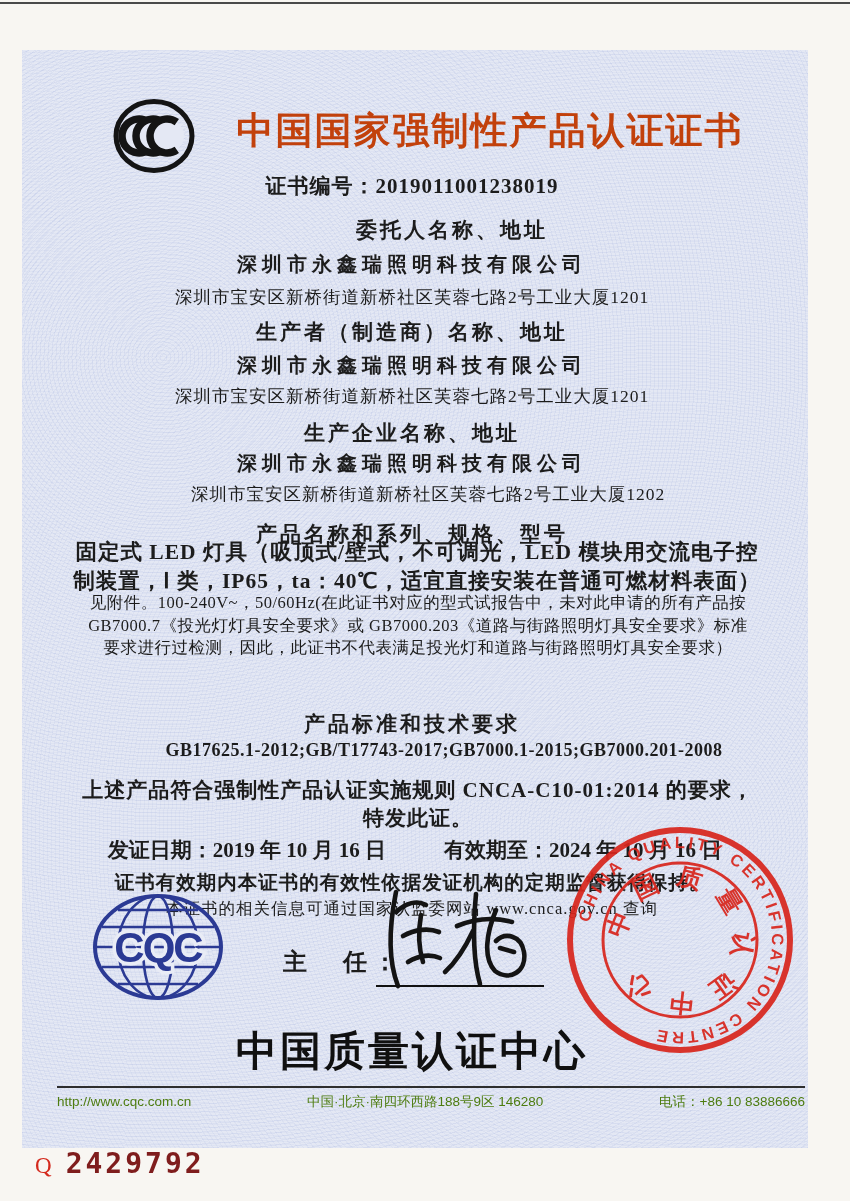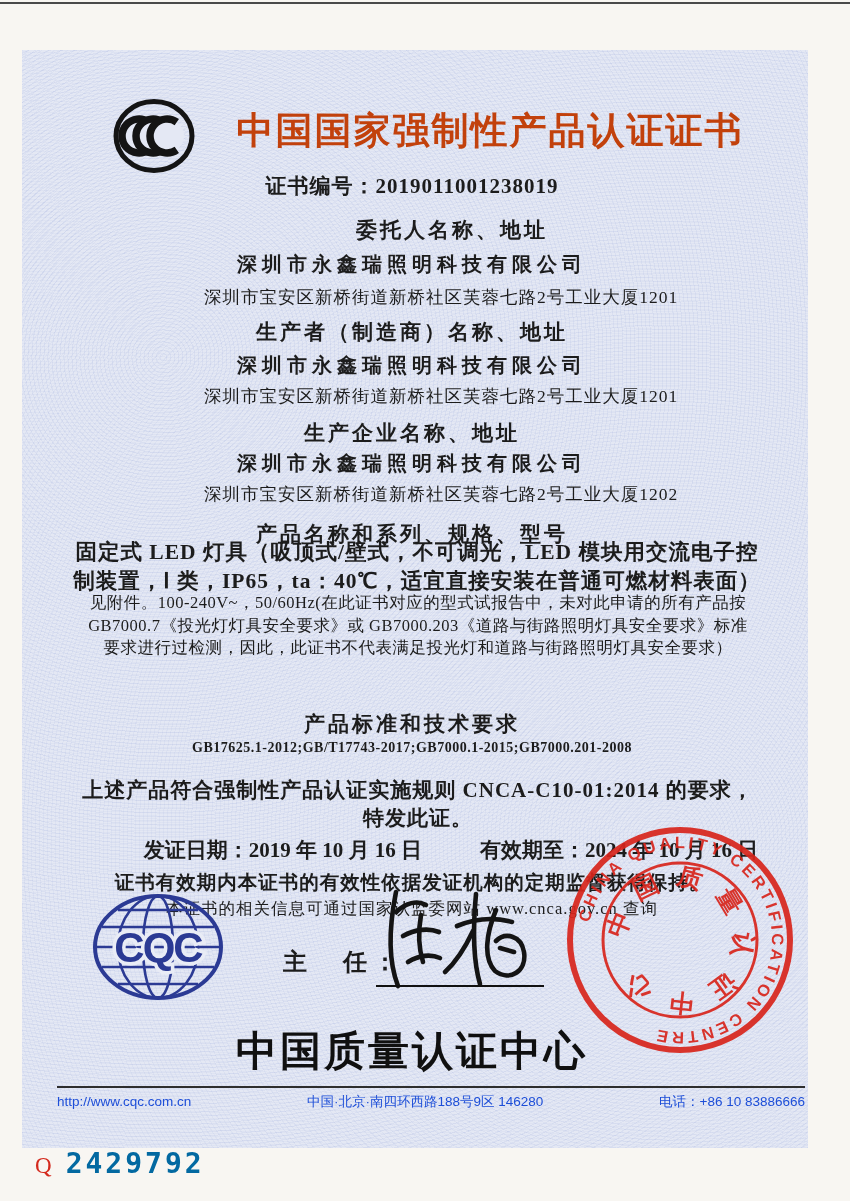--- a/index.html
+++ b/index.html
@@ -17,37 +17,37 @@
       repeating-radial-gradient(circle at 18% 28%, rgba(255,255,255,0) 0 3px, rgba(125,145,210,0.10) 3px 4px),
       repeating-radial-gradient(circle at 82% 72%, rgba(255,255,255,0) 0 3px, rgba(125,145,210,0.08) 3px 4px),
       repeating-linear-gradient(2deg, rgba(120,140,205,0.06) 0 1px, rgba(255,255,255,0) 1px 3px);
   }
   .abs{position:absolute;}
   .c{position:absolute;left:22px;width:780px;text-align:center;}
   .title{top:106px;left:230px;width:520px;text-align:center;font-size:37px;font-weight:bold;letter-spacing:2px;color:#c2410c;}
   .cert-no{top:172px;font-size:21px;font-weight:bold;letter-spacing:1px;}
   .sec-head{font-size:21px;font-weight:bold;letter-spacing:3px;}
   .company{font-size:20px;font-weight:bold;letter-spacing:5px;}
-  .address{font-size:17.5px;letter-spacing:1px;padding-left:29px;}
+  .address{font-size:17.5px;letter-spacing:1px;}
   .prod-desc{top:538px;left:72px;width:690px;text-align:center;font-size:21.5px;line-height:29px;font-weight:bold;letter-spacing:1px;}
   .prod-note{top:592px;left:80px;width:676px;text-align:center;font-size:16.5px;line-height:22.5px;letter-spacing:0.5px;}
-  .standards{top:740px;font-size:14px;font-weight:bold;letter-spacing:0.5px;}
+  .standards{top:740px;font-size:18px;font-weight:bold;letter-spacing:0.5px;margin-left:32px;}
   .statement{top:776px;left:80px;width:676px;text-align:center;font-size:21px;line-height:28px;font-weight:bold;letter-spacing:1px;}
-  .dates-row{top:836px;left:22px;width:786px;display:flex;justify-content:center;gap:58px;font-size:21px;font-weight:bold;padding-left:36px;}
+  .dates-row{top:836px;left:22px;width:786px;display:flex;justify-content:center;gap:58px;font-size:21px;font-weight:bold;}
   .validity{top:869px;font-size:19.5px;font-weight:bold;letter-spacing:1px;}
   .query{top:898px;font-size:16.5px;letter-spacing:1px;}
   .director{top:946px;left:283px;font-size:24px;font-weight:bold;letter-spacing:6px;}
   .sig-underline{top:985px;left:376px;width:168px;height:2px;background:#111;}
   .issuer{top:1024px;font-size:41px;font-weight:600;font-family:"Liberation Sans", sans-serif;letter-spacing:3px;color:#101010;}
   .footer-rule{top:1086px;left:57px;width:748px;height:2px;background:#2e2e2e;}
   .footer-row{top:1093px;left:57px;width:748px;display:flex;justify-content:space-between;align-items:baseline;
-    font-family:"Liberation Sans", sans-serif;font-size:13.5px;color:#1d4ed8;}
+    font-family:"Liberation Sans", sans-serif;font-size:13.5px;color:#4d7c0f;}
   .serial{top:1147px;left:35px;display:flex;align-items:baseline;gap:14px;}
   .serial .q{font-size:23px;color:#d42a1e;font-family:"Liberation Serif", serif;}
-  .serial .num{font-size:28px;color:#0369a1;font-family:"DejaVu Sans Mono", monospace;letter-spacing:3px;font-weight:bold;}
+  .serial .num{font-size:28px;color:#7f1d1d;font-family:"DejaVu Sans Mono", monospace;letter-spacing:3px;font-weight:bold;}
   svg{display:block;}
 </style>
 </head>
 <body>
 
 <div class="scan-top-line"></div>
 
 <div class="cert-paper"></div>
 
 <svg class="abs" style="left:96px;top:88px;" width="120" height="95" viewBox="0 0 120 95">
@@ -68,21 +68,21 @@
 <div class="c sec-head" style="top:216px;margin-left:40px;">委托人名称、地址</div>
 <div class="c company" style="top:251px;">深圳市永鑫瑞照明科技有限公司</div>
 <div class="c address" style="top:285px;">深圳市宝安区新桥街道新桥社区芙蓉七路2号工业大厦1201</div>
 
 <div class="c sec-head" style="top:318px;">生产者（制造商）名称、地址</div>
 <div class="c company" style="top:352px;">深圳市永鑫瑞照明科技有限公司</div>
 <div class="c address" style="top:384px;">深圳市宝安区新桥街道新桥社区芙蓉七路2号工业大厦1201</div>
 
 <div class="c sec-head" style="top:419px;">生产企业名称、地址</div>
 <div class="c company" style="top:450px;">深圳市永鑫瑞照明科技有限公司</div>
-<div class="c address" style="top:482px;">深圳市宝安区新桥街道新桥社区芙蓉七路2号工业大厦1202</div>
+<div class="c address" style="top:482px;margin-left:16px;">深圳市宝安区新桥街道新桥社区芙蓉七路2号工业大厦1202</div>
 
 <div class="c sec-head" style="top:520px;">产品名称和系列、规格、型号</div>
 <div class="abs prod-desc">固定式 LED 灯具（吸顶式/壁式，不可调光，LED 模块用交流电子控制装置，Ⅰ 类，IP65，ta：40℃，适宜直接安装在普通可燃材料表面）</div>
 <div class="abs prod-note">见附件。100-240V~，50/60Hz(在此证书对应的型式试报告中，未对此申请的所有产品按 GB7000.7《投光灯灯具安全要求》或 GB7000.203《道路与街路照明灯具安全要求》标准要求进行过检测，因此，此证书不代表满足投光灯和道路与街路照明灯具安全要求）</div>
 
 <div class="c sec-head" style="top:710px;">产品标准和技术要求</div>
 <div class="c standards">GB17625.1-2012;GB/T17743-2017;GB7000.1-2015;GB7000.201-2008</div>
 <div class="abs statement">上述产品符合强制性产品认证实施规则 CNCA-C10-01:2014 的要求，特发此证。</div>
 
 <div class="abs dates-row">

